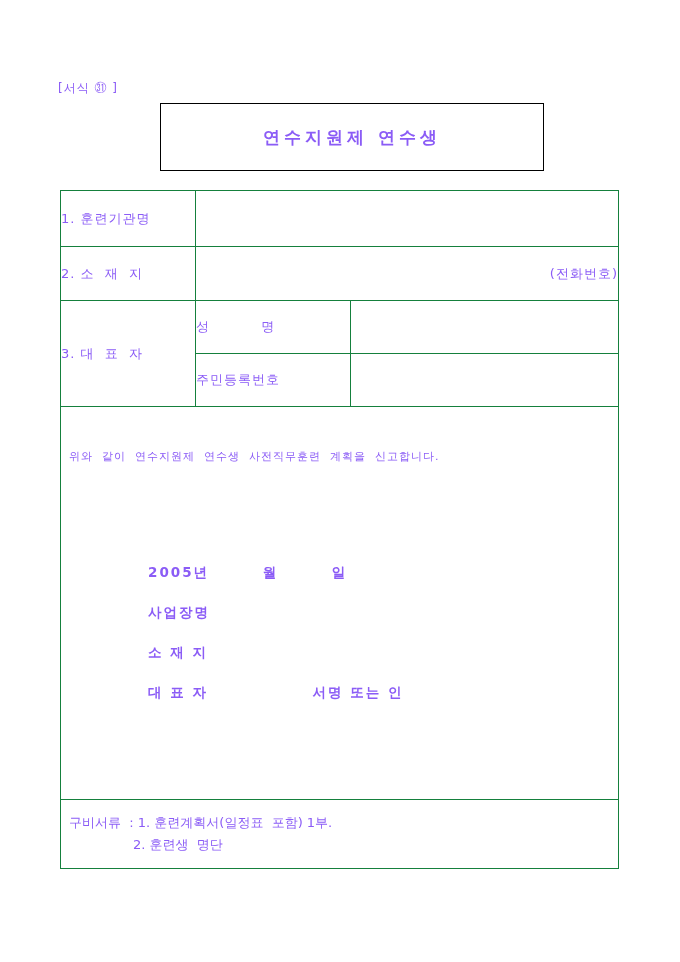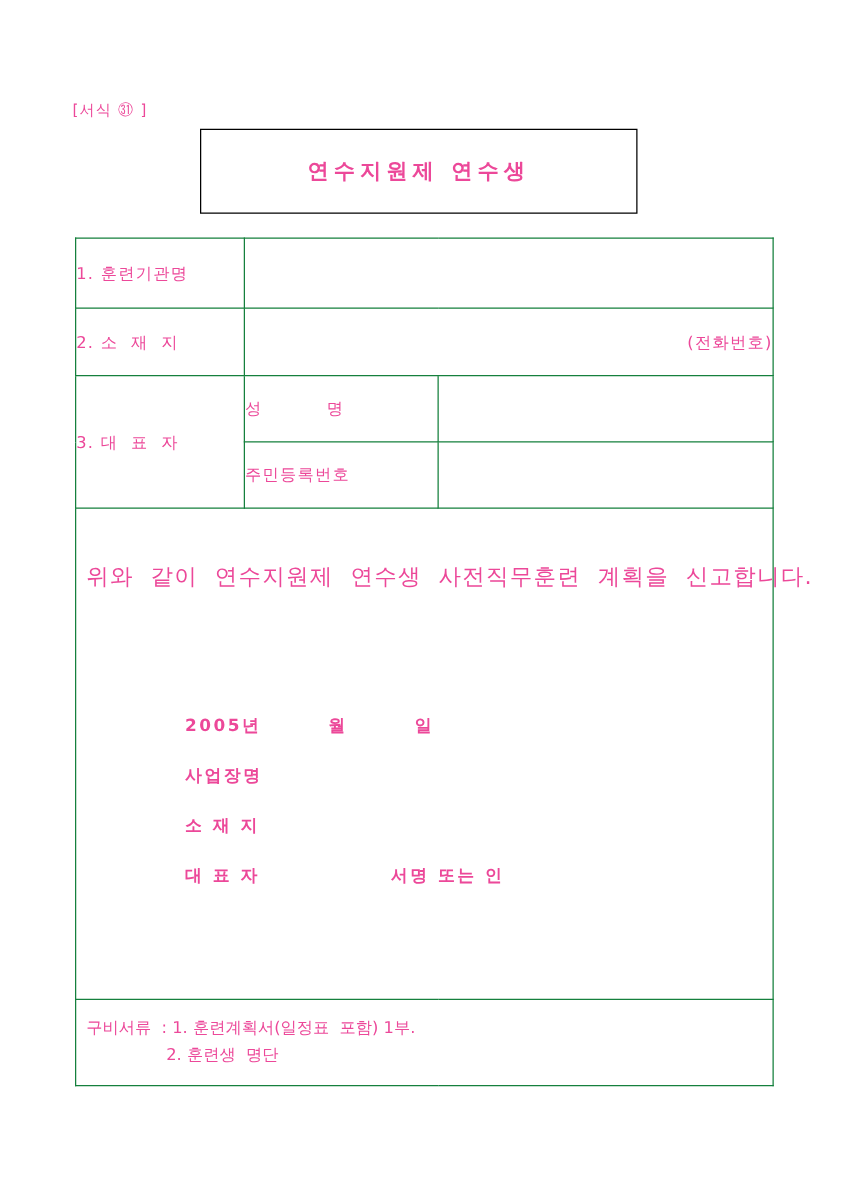--- a/index.html
+++ b/index.html
@@ -6,38 +6,38 @@
     margin: 0;
     padding: 0;
     background: #ffffff;
   }
   .page {
     position: relative;
     width: 680px;
     height: 962px;
     background: #ffffff;
     font-family: "DejaVu Sans", "Liberation Sans", sans-serif;
-    color: #ec4899;
+    color: #8b5cf6;
     overflow: hidden;
   }
   .pre { white-space: pre; }
 
   .form-label {
     position: absolute;
     top: 80px;
     left: 58px;
     font-size: 12px;
     letter-spacing: 1px;
   }
 
   .title-box {
     position: absolute;
     top: 103px;
     left: 160px;
-    width: 350px;
+    width: 384px;
     height: 68px;
     border: 1px solid #000;
     box-sizing: border-box;
     display: flex;
     flex-direction: column;
     justify-content: center;
     align-items: center;
     gap: 6px;
   }
   .title-line {
@@ -75,21 +75,21 @@
     padding-right: 72px;
     letter-spacing: 1px;
     margin-top: 44px;
   }
 
   .big-cell {
     vertical-align: top !important;
   }
   .statement {
     padding: 42px 8px 0 8px;
-    font-size: 18px;
+    font-size: 11px;
     letter-spacing: 1px;
   }
   .sign-block {
     margin-top: 88px;
     margin-left: 87px;
     font-size: 13.5px;
     font-weight: bold;
   }
   .sign-line {
     line-height: 40px;

